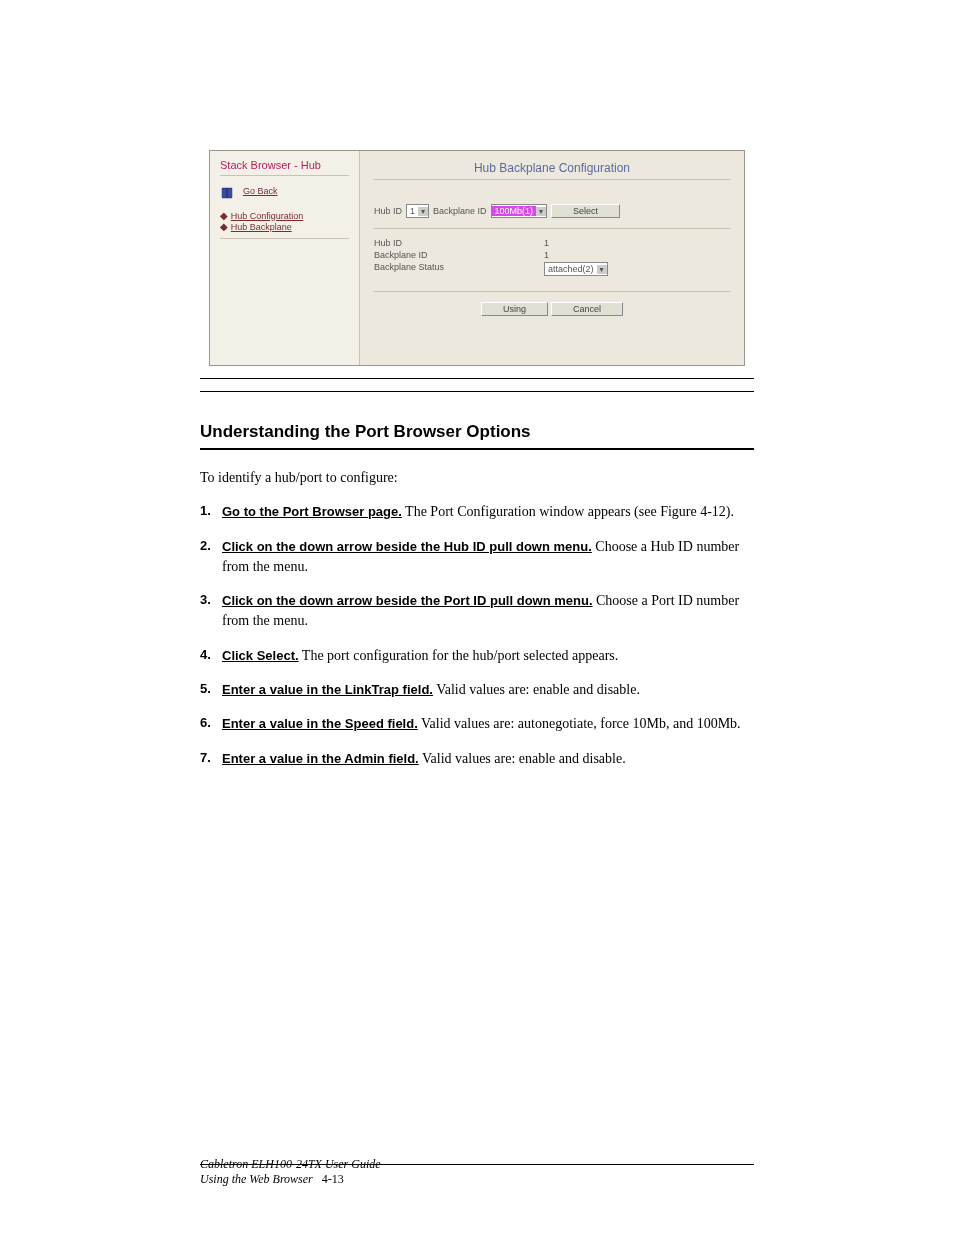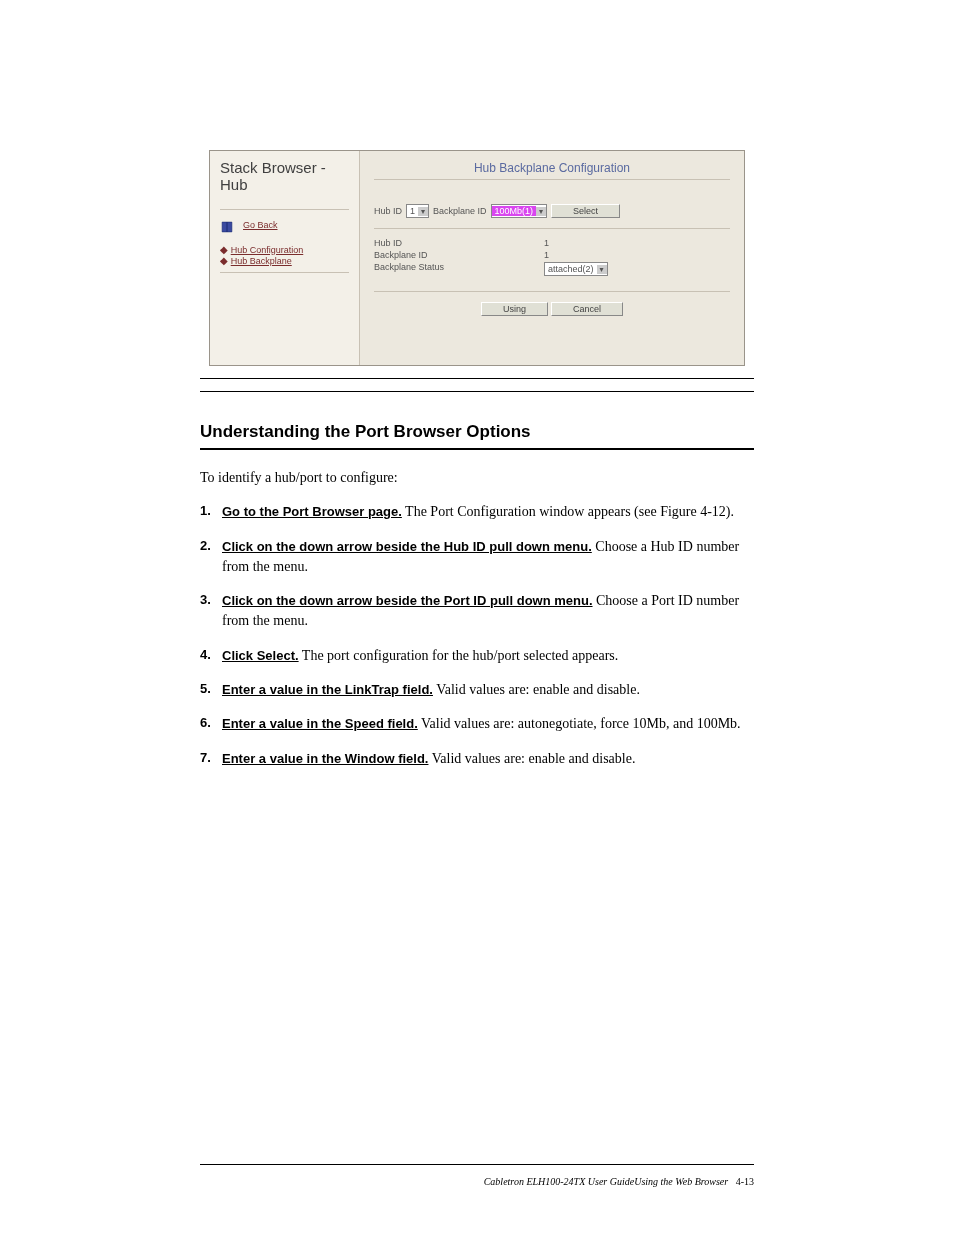--- a/index.html
+++ b/index.html
@@ -14,23 +14,23 @@
     font-size: 10px;
     color: #555;
   }
   .ss-left {
     width: 150px;
     background: #f3f0e8;
     padding: 8px 10px;
     border-right: 1px solid #c8c1b4;
   }
   .ss-left-title {
-    color: #404040;
-    font-size: 15px;
-    padding-bottom: 16px;
+    color: #be185d;
+    font-size: 11px;
+    padding-bottom: 4px;
     border-bottom: 1px solid #c8c1b4;
     margin-bottom: 10px;
   }
   .ss-left .back-row { display:flex; gap:9px; margin-bottom:8px;}
   .book-icon svg { width:14px; height:14px; }
   .ss-left .link { color:#7a2c2c; text-decoration: underline; font-size:9px; }
   .ss-left .link-row { display:flex; align-items:center; gap:3px; }
   .bullet { color:#7a2c2c; font-size:10px; }
   .ss-left-divider { border-top:1px solid #c8c1b4; margin-top:6px;}
   .ss-right {
@@ -65,21 +65,21 @@
   .h3line { border:none; border-top:2px solid #000; margin-bottom:18px;}
   .body-text { font-size:14px; line-height:1.45; margin-bottom:14px;}
   .body-text .bolditalic { font-weight:bold; font-style:italic; }
   .step { display:flex; font-size:14px; line-height:1.45; margin-bottom:14px;}
   .step .num { width:22px; font-weight:bold; font-family: Arial, Helvetica, sans-serif; font-size:13px;}
   .step .txt { flex:1; }
   .step .txt .lead { font-weight:bold; font-family: Arial, Helvetica, sans-serif; font-size:13px;text-decoration:underline;}
   .step .txt .rest { font-family:"Times New Roman", serif; font-size:14px;}
   .footer-hr { border:none; border-top:1px solid #000; position:absolute; left:200px; right:200px; bottom:70px;}
   .footer { position:absolute; left:200px; right:200px; bottom:48px; display:flex; justify-content:flex-end;
-            font-style:italic; font-size:10px;}
+            font-style:italic; font-size:12px;flex-direction:column;}
 </style>
 </head>
 <body>
 
 <div class="page">
 
   <div class="screenshot">
     <div class="ss-left">
       <div class="ss-left-title">Stack Browser - Hub</div>
       <div class="back-row">
@@ -170,21 +170,21 @@
   <div class="step">
     <div class="num">5.</div>
     <div class="txt"><span class="lead">Enter a value in the LinkTrap field.</span><span class="rest"> Valid values are: enable and disable.</span></div>
   </div>
   <div class="step">
     <div class="num">6.</div>
     <div class="txt"><span class="lead">Enter a value in the Speed field.</span><span class="rest"> Valid values are: autonegotiate, force 10Mb, and 100Mb.</span></div>
   </div>
   <div class="step">
     <div class="num">7.</div>
-    <div class="txt"><span class="lead">Enter a value in the Window field.</span><span class="rest"> Valid values are: enable and disable.</span></div>
+    <div class="txt"><span class="lead">Enter a value in the Admin field.</span><span class="rest"> Valid values are: enable and disable.</span></div>
   </div>
 
   <hr class="footer-hr">
   <div class="footer">
     <span>Cabletron ELH100-24TX User Guide</span>
     <span>
       <span>Using the Web Browser</span>&nbsp;&nbsp;&nbsp;<span style="font-style:normal;">4-13</span>
     </span>
   </div>
 

